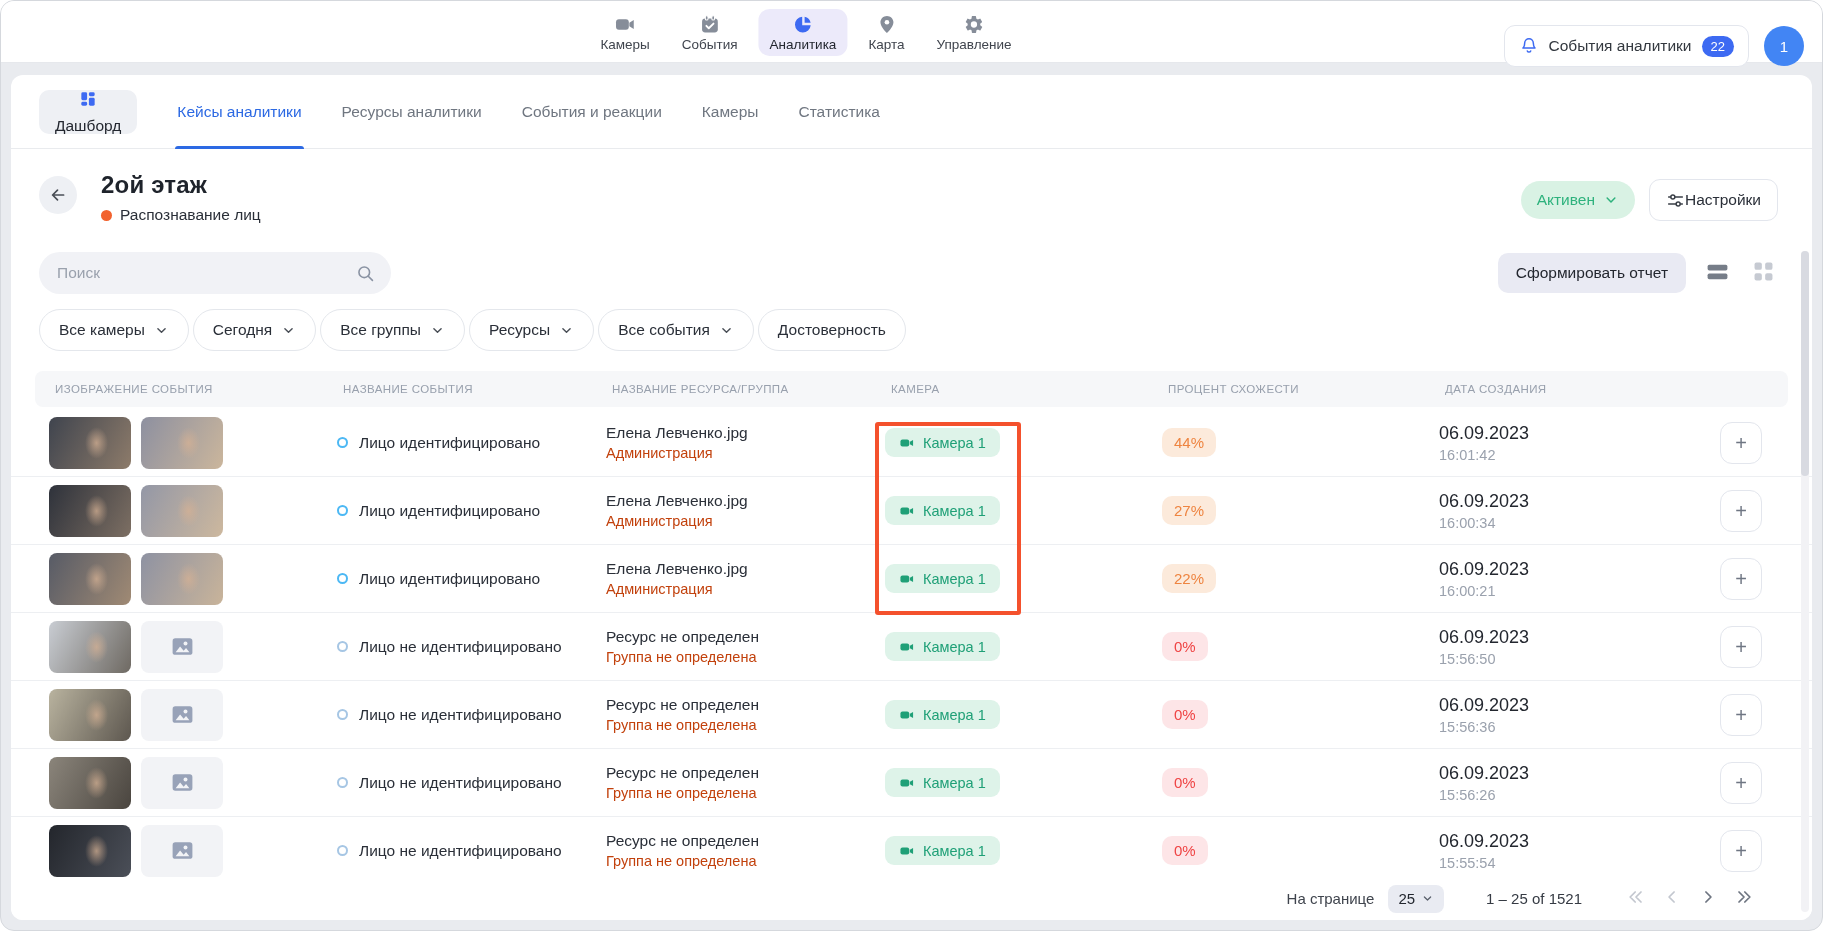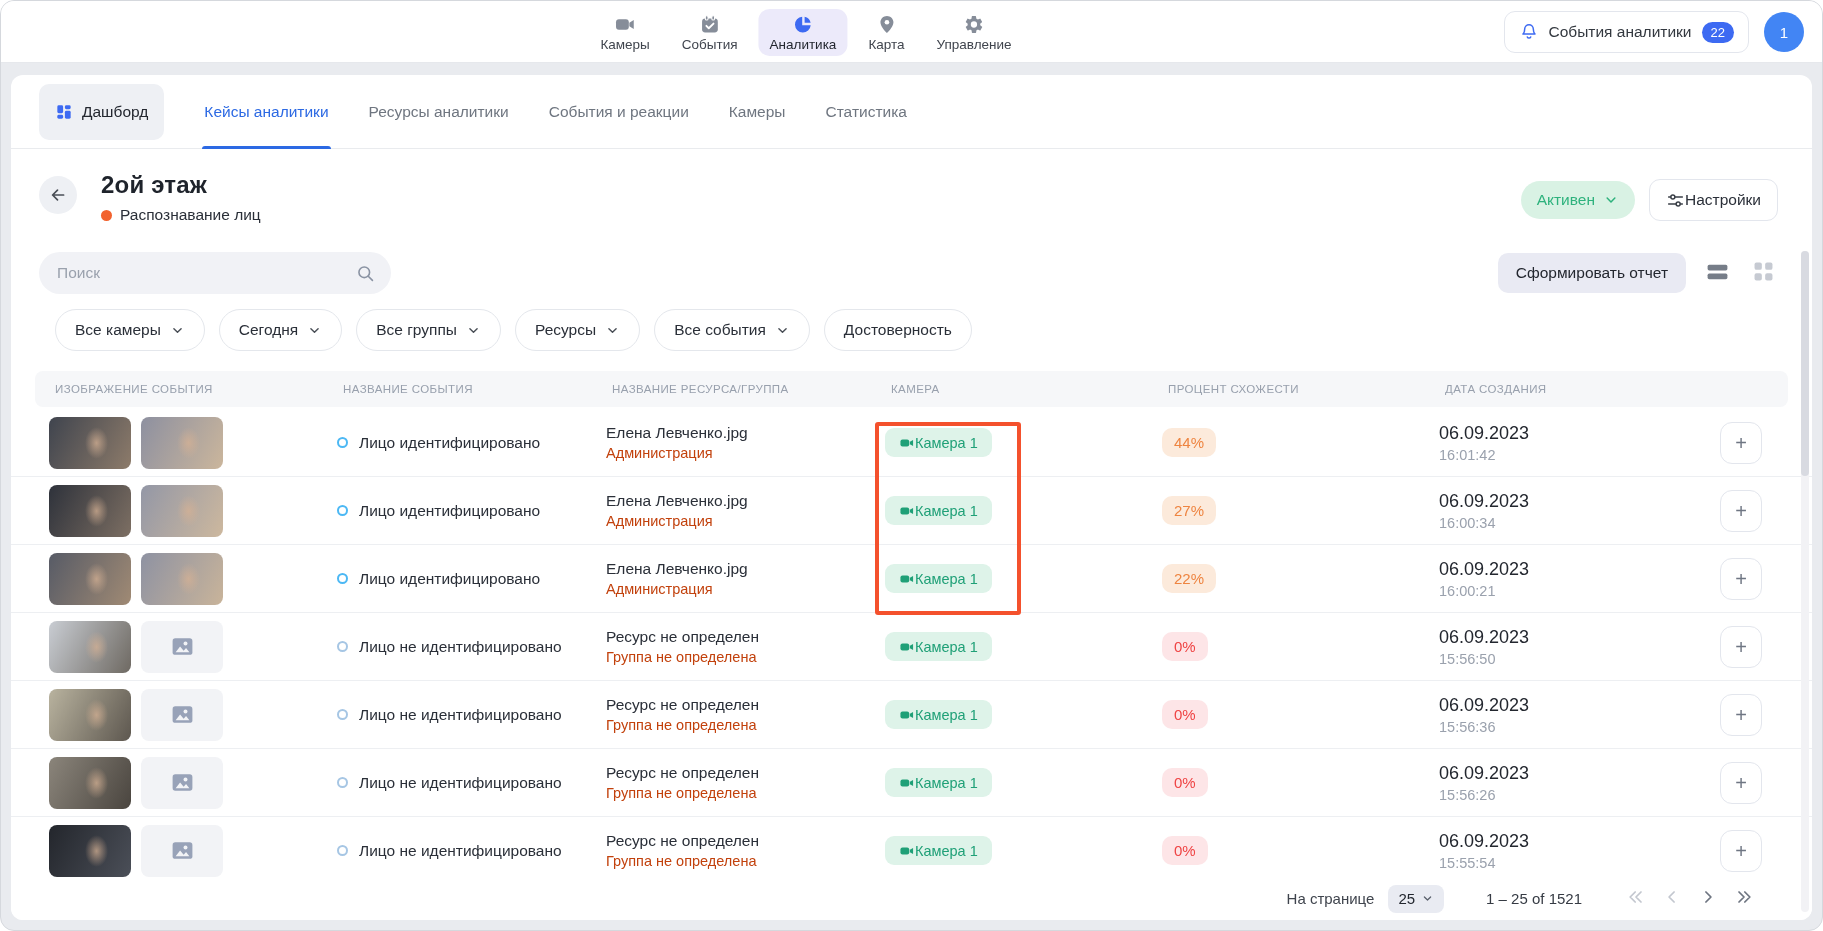--- a/index.html
+++ b/index.html
@@ -9,33 +9,33 @@
   
   .topbar { position:relative; height:62px; background:#fff; border-bottom:1px solid #e6e8ec; }
   .topnav { position:absolute; left:805px; top:0; height:62px; transform:translateX(-50%); display:flex; align-items:center; gap:10px; }
   .nav-item { display:flex; flex-direction:column; align-items:center; gap:2px; padding:5px 11px 4px; border-radius:11px; cursor:pointer; color:#868d99; }
   .nav-item .nav-label { font-size:13.5px; color:#40454e; white-space:nowrap; }
   .nav-item.active { background:#eceafa; color:var(--accent,#3d6af2); }
   .nav-item.active .nav-label { color:#23272f; }
   .ic { display:inline-flex; align-items:center; justify-content:center; }
   .ic svg { display:block; }
   .nav-ic svg { width:21px; height:21px; }
-  .topbar-right { position:absolute; right:18px; top:0; height:62px; display:flex; align-items:center; gap:15px; }
+  .topbar-right { position:absolute; right:18px; top:14px; height:62px; display:flex; align-items:center; gap:15px; }
   .events-btn { display:flex; align-items:center; gap:10px; height:42px; padding:0 14px; background:#fff; border:1px solid #e3e6ed; border-radius:11px; cursor:pointer; font-size:15.5px; color:#33383f; }
   .events-btn .ic svg { width:20px; height:20px; color:var(--accent,#3d6af2); }
   .badge22 { background:var(--accent,#3d6af2); color:#fff; font-size:13px; padding:3px 9px; border-radius:12px; }
   .avatar { width:40px; height:40px; border-radius:50%; background:#4285f4; color:#fff; font-size:15px; display:flex; align-items:center; justify-content:center; cursor:pointer; }
 
   
   .card { position:absolute; left:10px; right:10px; top:74px; bottom:10px; background:#fff; border-radius:12px; overflow:hidden; }
 
   
   .tabs { display:flex; align-items:center; gap:40px; height:74px; padding:0 28px; border-bottom:1px solid #e9ebee; }
   .tab { position:relative; height:74px; display:flex; align-items:center; gap:9px; font-size:15.5px; color:#6f7680; cursor:pointer; white-space:nowrap; }
-  .tab.pill { height:56px; align-self:center; background:#eef0f4; border-radius:10px; padding:0 16px; color:#23272f; }
+  .tab.pill { height:44px; align-self:center; background:#eef0f4; border-radius:10px; padding:0 16px; color:#23272f;flex-direction:column; }
   .tab.active { color:var(--tab-active,#2c69e3); }
   .tab.active::after { content:""; position:absolute; left:-2px; right:-2px; bottom:0; height:3px; border-radius:3px 3px 0 0; background:var(--tab-active,#2c69e3); }
   .tab-ic svg { width:18px; height:18px; color:var(--accent,#3d6af2); }
 
   
   .case-header { display:flex; align-items:flex-start; padding:22px 34px 0 28px; height:90px; }
   .back-btn { width:38px; height:38px; border-radius:50%; background:#eef0f4; border:none; display:flex; align-items:center; justify-content:center; cursor:pointer; margin-top:5px; color:#4a4f57; }
   .back-btn svg { width:20px; height:20px; }
   .title-block { margin-left:24px; }
   .page-title { font-size:24px; font-weight:700; color:#1e232b; letter-spacing:.2px; }
@@ -54,42 +54,42 @@
   .search input::placeholder { color:#9aa1ad; }
   .search .ic svg { width:19px; height:19px; color:#8a93a3; }
   .toolbar-right { margin-left:auto; display:flex; align-items:center; gap:17px; }
   .report-btn { height:40px; padding:0 18px; border:none; border-radius:10px; background:#e9eaf3; font-size:15.5px; color:#23272f; cursor:pointer; font-family:inherit; }
   .view-btn { background:none; border:none; cursor:pointer; padding:2px; }
   .view-btn svg { width:25px; height:25px; }
   .view-btn.active { color:#767d88; }
   .view-btn.inactive { color:#c6cad2; }
 
   
-  .filters { display:flex; align-items:center; gap:14px; padding:0 44px; margin-top:15px; height:42px; }
+  .filters { display:flex; align-items:center; gap:4px; padding:0 28px; margin-top:15px; height:42px; }
   .filter-pill { display:flex; align-items:center; gap:9px; height:42px; padding:0 19px; background:#fff; border:1px solid #e4e7ec; border-radius:21px; font-size:15.5px; color:#2a2f38; cursor:pointer; font-family:inherit; white-space:nowrap; }
   .filter-pill .chev svg { width:15px; height:15px; color:#4a4f57; }
 
   
   .table-wrap { position:relative; margin-top:20px; }
   .thead { margin:0 24px; height:36px; background:#f6f7f9; border-radius:8px; display:grid; grid-template-columns:288px 269px 279px 277px 277px 271px 1fr; align-items:center; padding-left:14px; }
   .th { font-size:11.5px; letter-spacing:.4px; color:#98a0ad; text-transform:uppercase; padding-left:6px; white-space:nowrap; overflow:hidden; }
   .tbody { margin-top:2px; }
   .row { display:grid; grid-template-columns:288px 269px 279px 277px 277px 271px 1fr; align-items:center; height:68px; padding-left:38px; border-bottom:1px solid #edeff2; }
   .cell { display:flex; align-items:center; min-width:0; }
   .thumbs { gap:10px; }
   .thumb { width:82px; height:52px; border-radius:8px; background:#d8dadf; }
   .thumb.ph { background:#f2f3f6; display:flex; align-items:center; justify-content:center; }
   .ph-ic svg { width:25px; height:25px; color:#98a2b8; }
   .ring { width:11px; height:11px; border-radius:50%; border:2.5px solid #4cb8f4; margin-right:11px; flex:none; }
   .ring.none { border-color:#a6c6e4; }
   .ev-label { font-size:15.5px; color:#2a2f38; white-space:nowrap; }
   .res { display:block; }
   .res1 { font-size:15.5px; color:#2a2f38; white-space:nowrap; }
   .res2 { font-size:14.5px; color:#c2410c; margin-top:3px; white-space:nowrap; }
-  .cam-pill { display:inline-flex; align-items:center; height:29px; padding:0 14px; border-radius:9px; background:var(--green-bg,#def3e9); color:var(--green,#1fa077); font-size:14.5px; cursor:pointer; white-space:nowrap; }
+  .cam-pill { display:inline-flex; align-items:center; gap:8px; height:29px; padding:0 14px; border-radius:9px; background:var(--green-bg,#def3e9); color:var(--green,#1fa077); font-size:14.5px; cursor:pointer; white-space:nowrap; }
   .cam-ic svg { width:16px; height:16px; }
   .badge { display:inline-block; padding:6px 12px; border-radius:10px; font-size:15px; }
   .badge.warn { background:var(--warn-bg,#fceadb); color:var(--warn,#ee8440); }
   .badge.bad { background:var(--bad-bg,#fde5e7); color:var(--bad,#ef4444); }
   .date { display:block; }
   .d1 { font-size:18px; color:#23272f; }
   .d2 { font-size:14.5px; color:#9aa1ad; margin-top:3px; }
   .act { justify-content:flex-end; padding-right:50px; }
   .plus-btn { width:42px; height:42px; border-radius:12px; border:1px solid #e3e6ed; background:#fff; color:#6f7683; font-size:20px; line-height:1; cursor:pointer; }
   .annotation { position:absolute; left:864px; top:51px; width:146px; height:193px; border:4px solid var(--annotation,#f4512d); border-radius:3px; pointer-events:none; }

